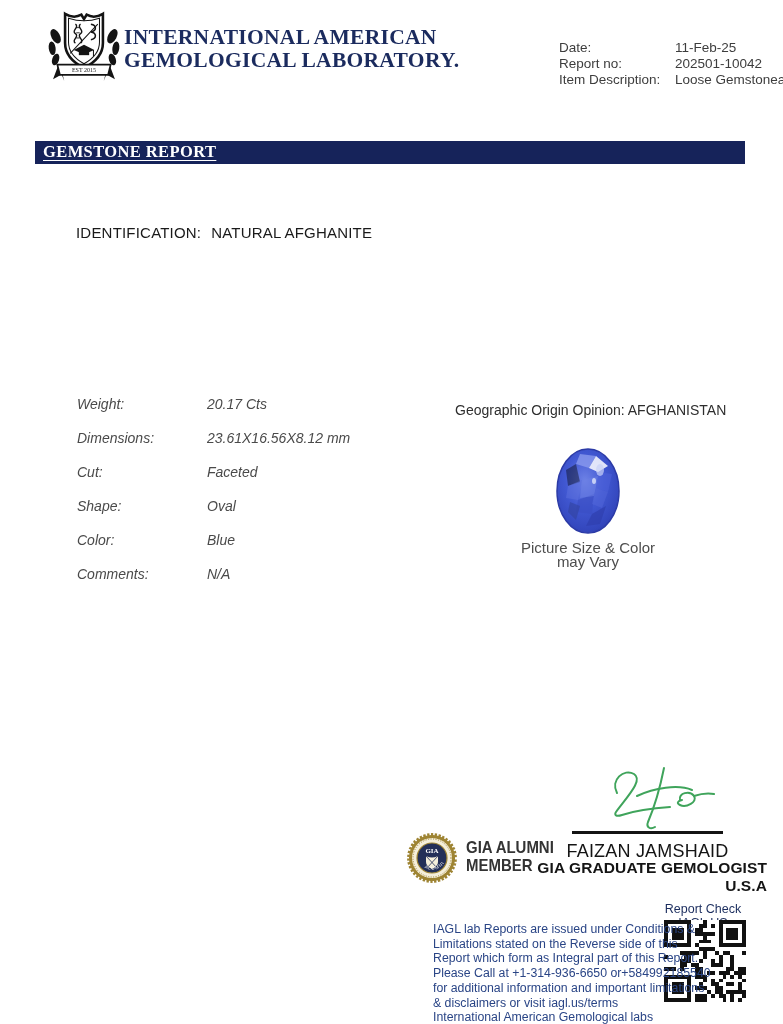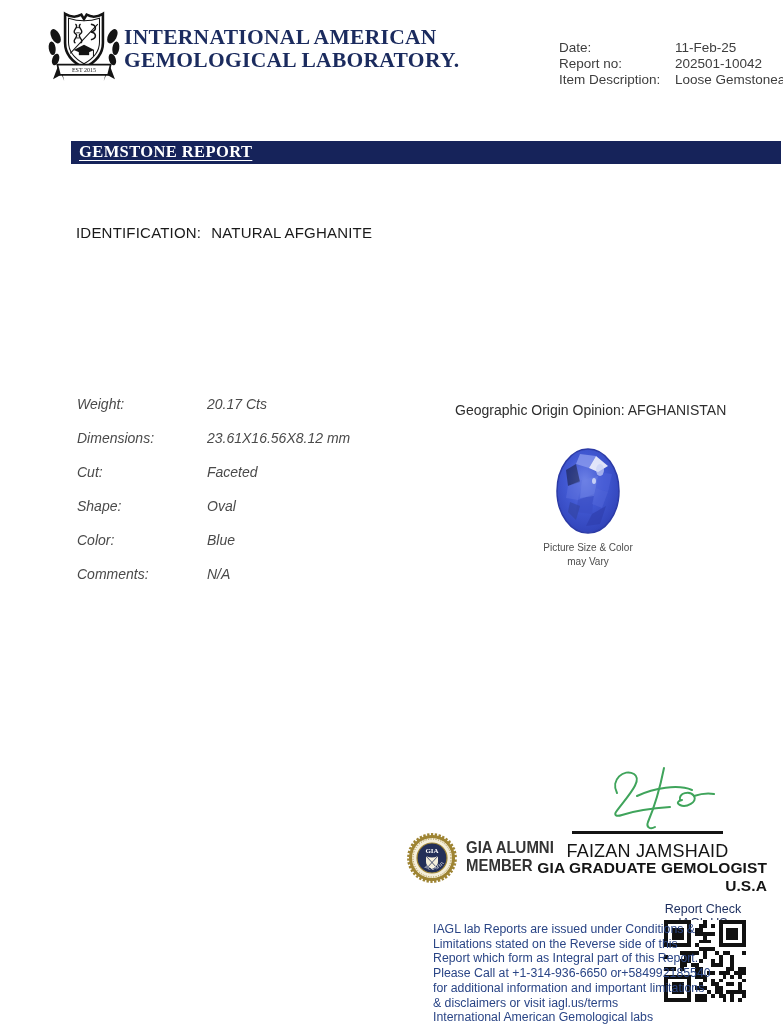--- a/index.html
+++ b/index.html
@@ -20,39 +20,39 @@
   .meta-block { position:absolute; left:559px; top:40px; font-size:13.5px; line-height:16px; color:#3d3d3d; }
   .meta-row { display:flex; }
   .meta-label { width:116px; }
   .meta-value { white-space:nowrap; }
   
   .report-banner {
     position:absolute; left:35px; top:141px; width:710px; height:23px;
     background:#16235a; color:#ffffff;
     font-family:"Liberation Serif","DejaVu Serif",serif;
     font-weight:bold; font-size:16.5px; line-height:22px;
-    padding-left:8px; letter-spacing:0.4px;margin-left:36px;
+    padding-left:8px; letter-spacing:0.4px;
   }
   .report-banner span { text-decoration:underline; text-underline-offset:3px; text-decoration-thickness:1px; }
   
   .identification {
     position:absolute; left:76px; top:224px;
     font-size:15px; color:#1a1a1a; letter-spacing:0.2px;
   }
   .identification .value { margin-left:10px; }
   
   .details { position:absolute; left:77px; top:396px; font-size:14px; color:#4a4a4a;font-style:italic; }
   .detail-row { display:flex; height:17px; margin-bottom:17px; }
   .detail-label { width:130px; }
   
   .origin { position:absolute; left:455px; top:402px; font-size:14px; color:#2e2e2e; }
   .gem-photo { position:absolute; left:556px; top:448px; }
   .gem-caption {
     position:absolute; left:518px; top:541px; width:140px;
-    text-align:center; font-size:10px; line-height:14px; color:#4d4d4d;
+    text-align:center; font-size:15px; line-height:14px; color:#4d4d4d;
   }
   
   .signature-svg { position:absolute; left:592px; top:760px; }
   .signature-line { position:absolute; left:572px; top:831px; width:151px; height:3px; background:#141414; }
   .gemologist-name {
     position:absolute; left:560px; top:841px; width:175px; text-align:center;
     font-weight:normal; font-size:18px; color:#141414; letter-spacing:0.2px;
   }
   .gemologist-title {
     position:absolute; left:527px; top:859px; width:240px; text-align:right;

